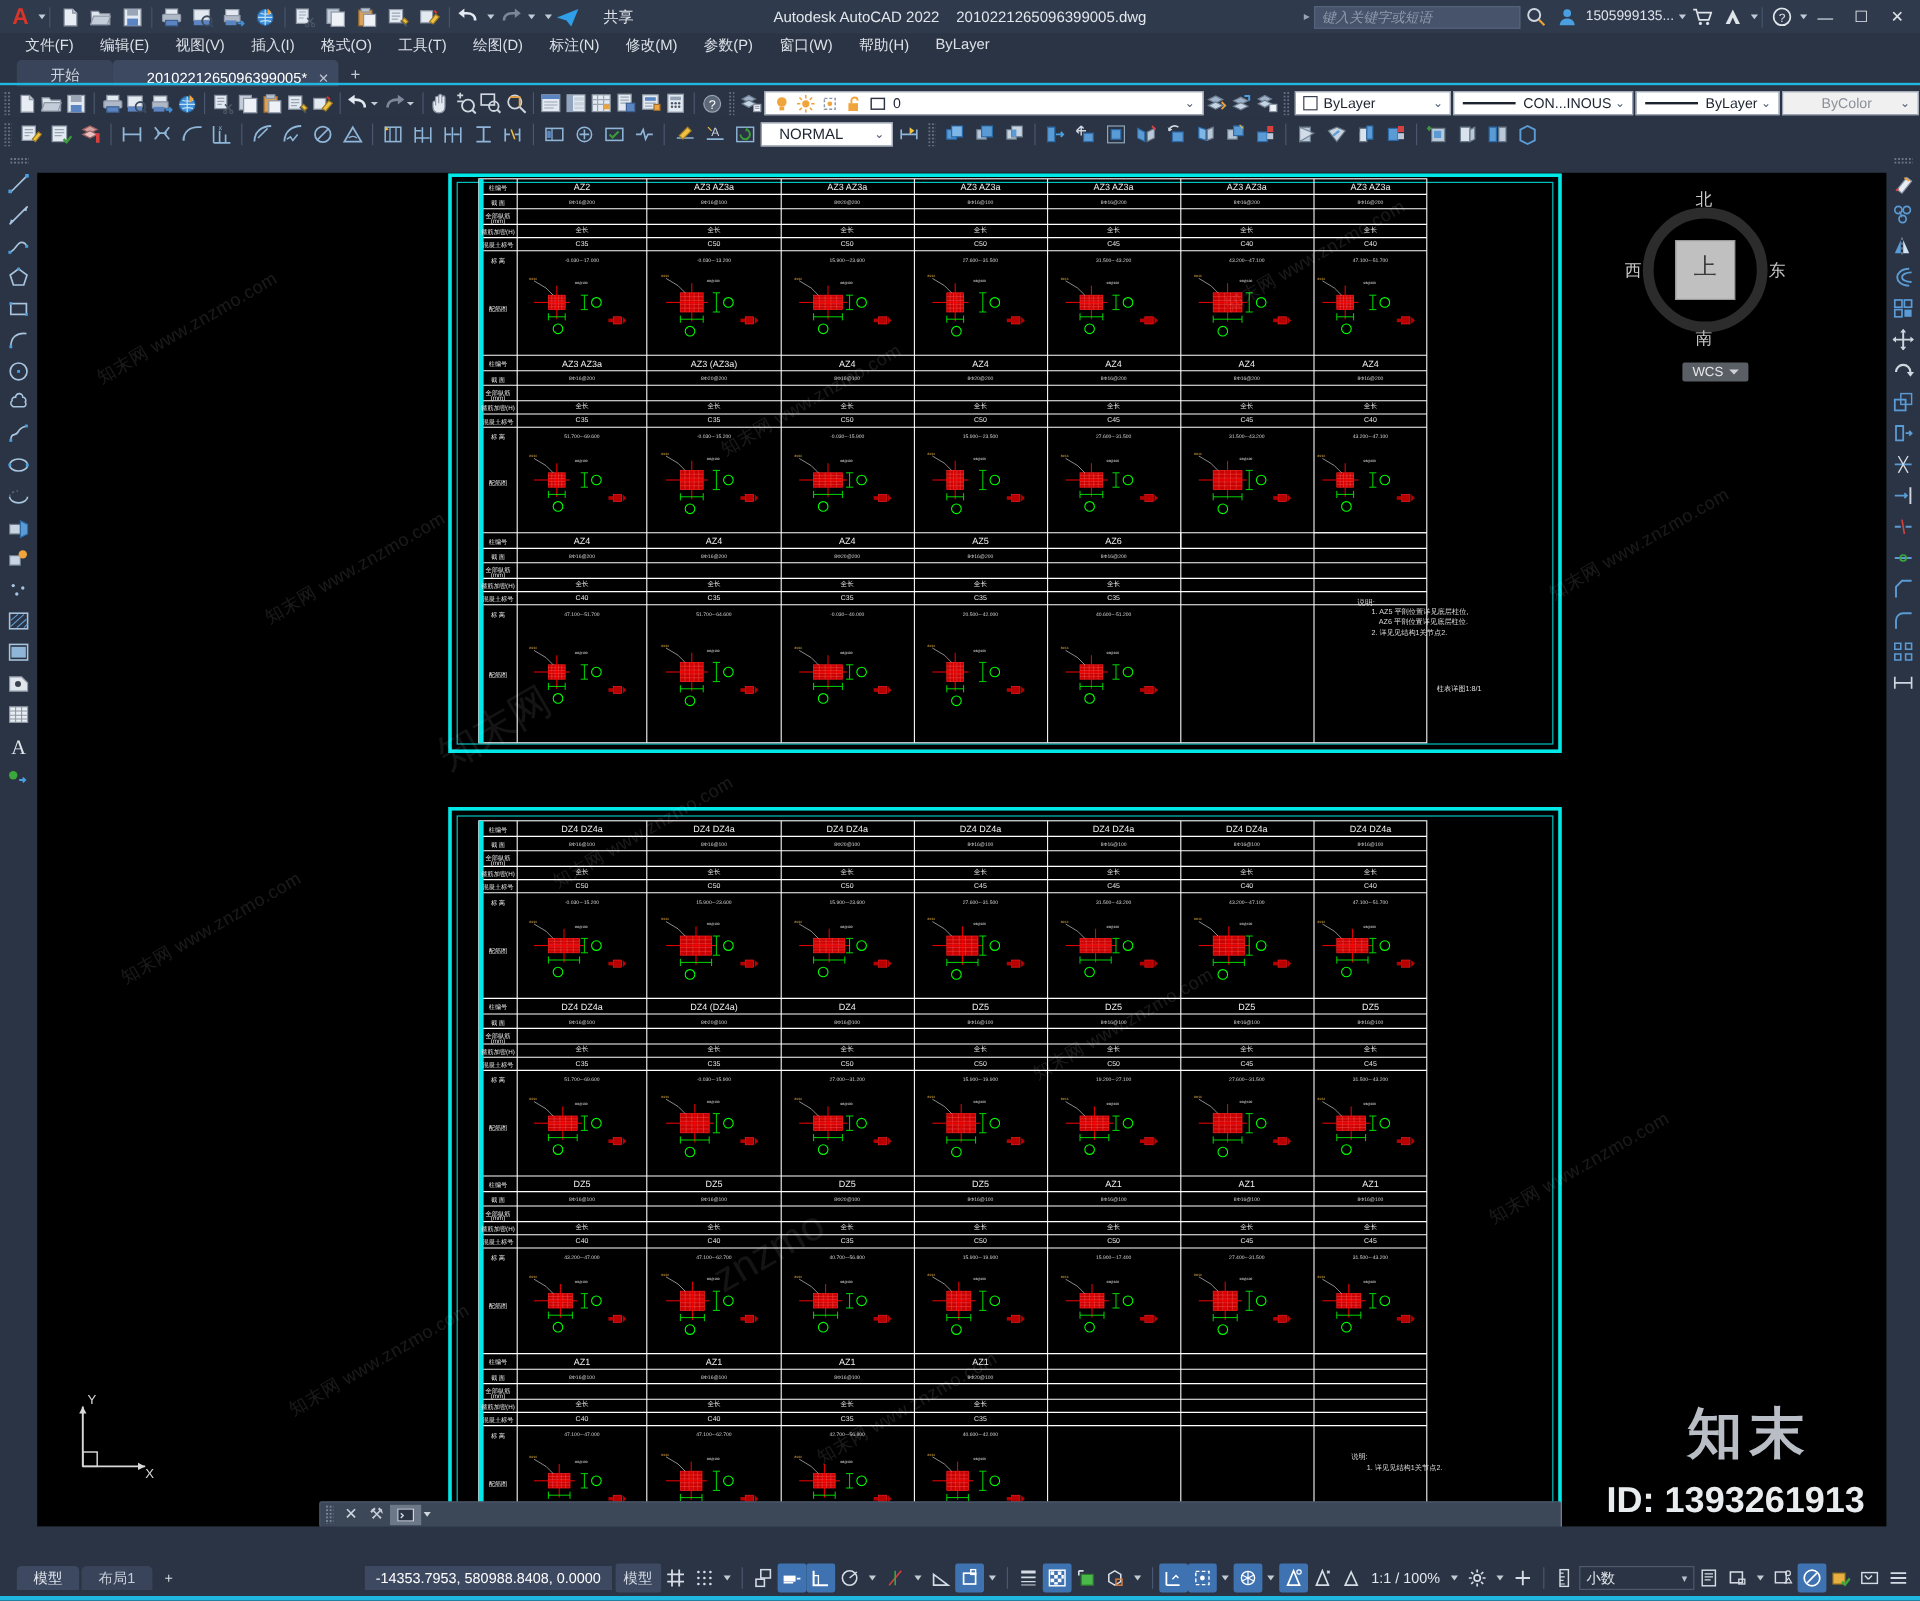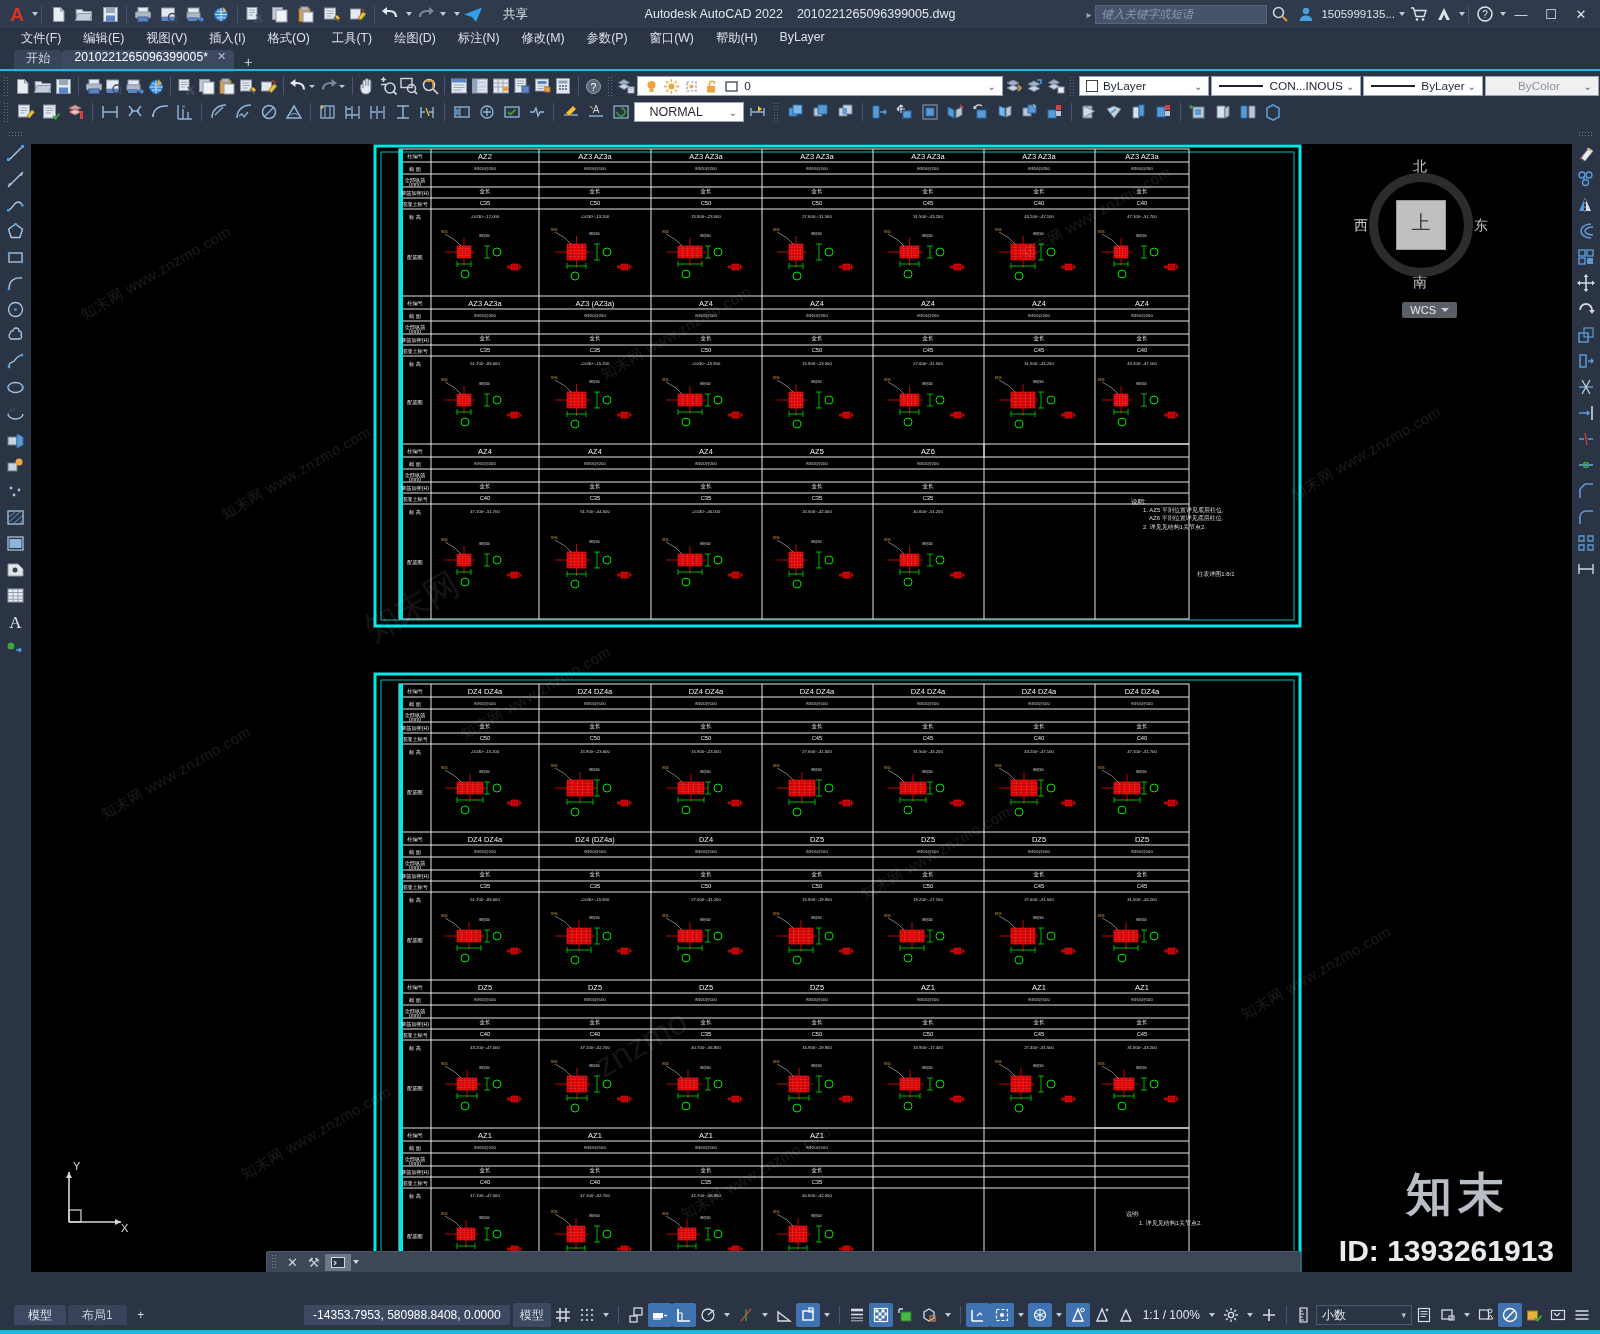--- a/index.html
+++ b/index.html
@@ -54,21 +54,21 @@
     background:#2b3444; display:flex; align-items:flex-start; padding-left:10px; gap:0px;
   }
   .menubar .mi{ color:#dbe0e7; font-size:12.3px; padding:2px 11px; white-space:nowrap;}
 
   
   .tabbar{
     position:absolute; left:0; top:48px; width:1600px; height:24px;
     background:#2b3444; display:flex; align-items:flex-end; padding-left:14px;
   }
   .tab{
-    height:22px; display:flex; align-items:flex-start; padding:0 12px;
+    height:22px; display:flex; align-items:flex-end; padding:0 28px;
     color:#cfd6e0; font-size:12.2px;
     border-top-left-radius:4px; border-top-right-radius:4px;
     background:#39445a;
   }
   .tab.active{ background:#3d4961; color:#ffffff; padding-right:8px;}
   .tab .closex{ margin-left:9px; color:#b9c2cf; font-size:11px;}
   .tab-plus{ color:#c2cad6; font-size:14px; padding:0 10px 2px 10px;}
 
   
   .tbrow{

